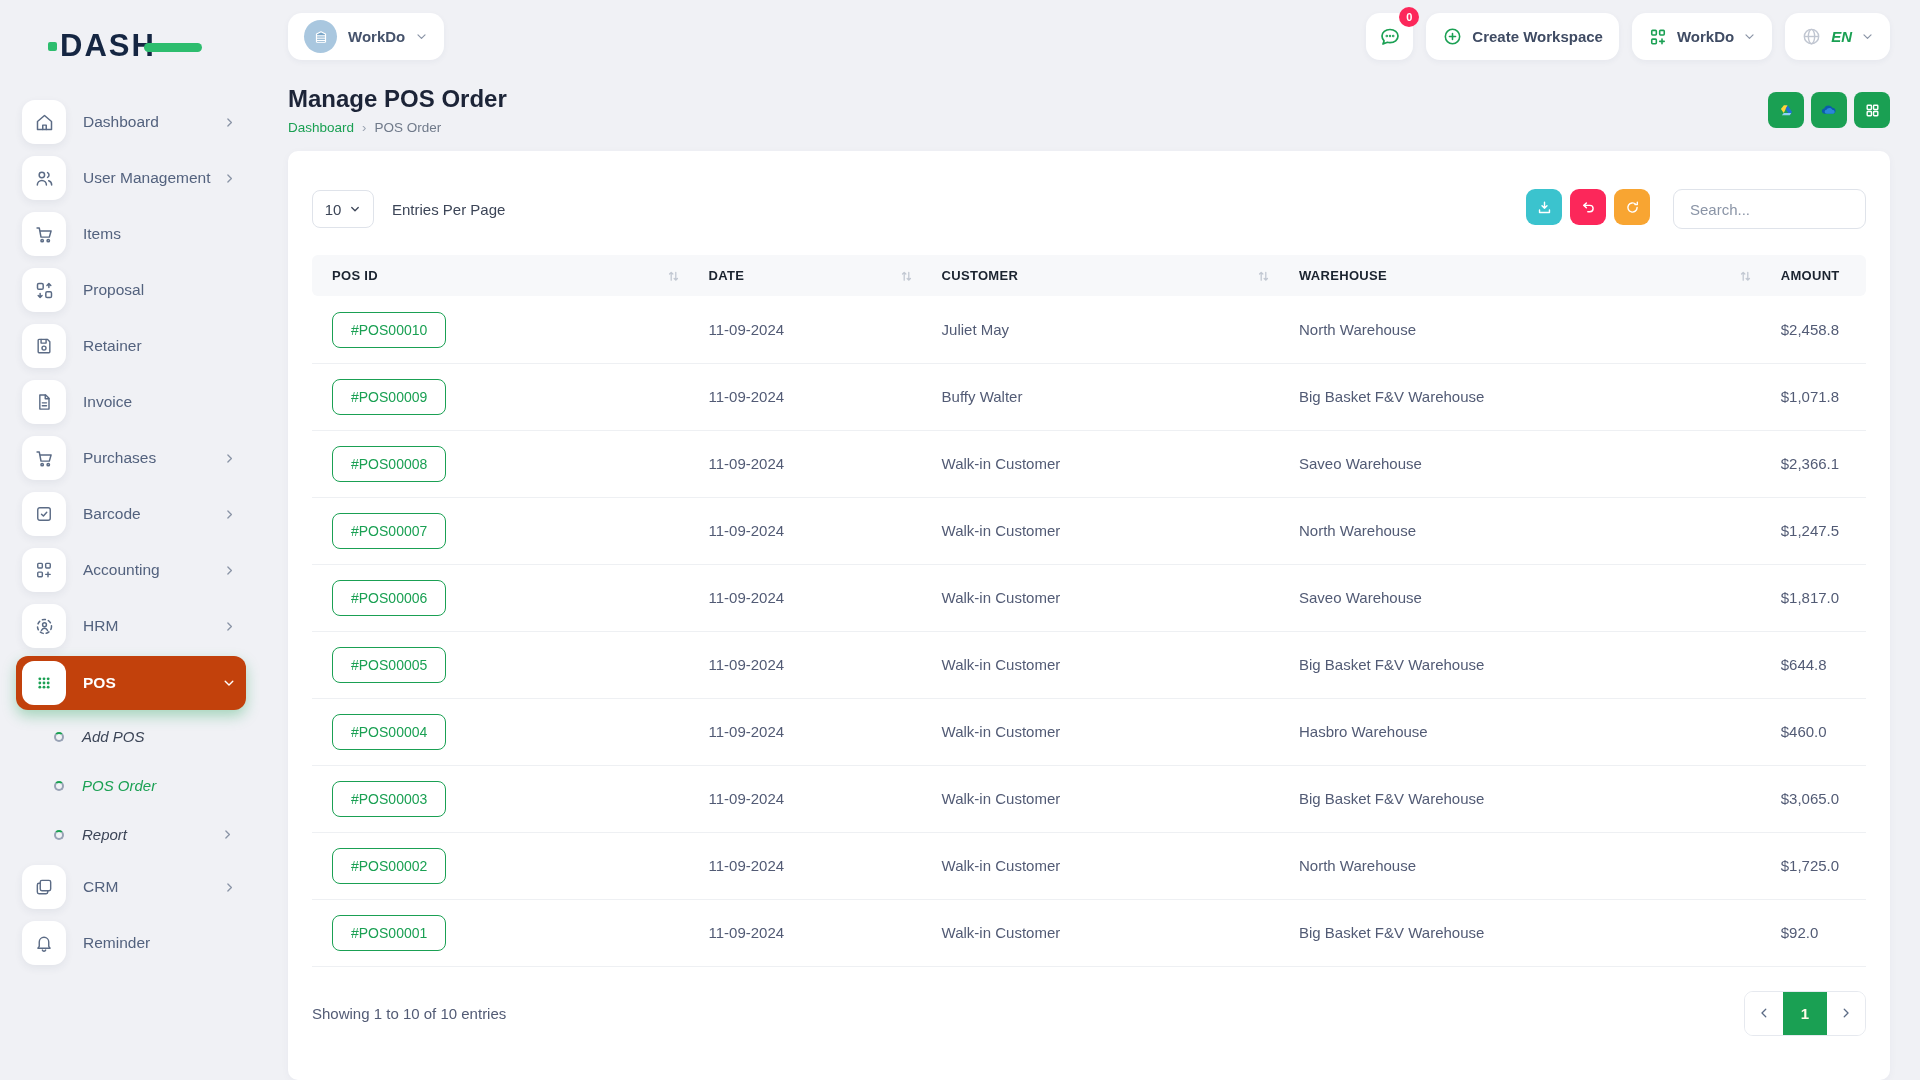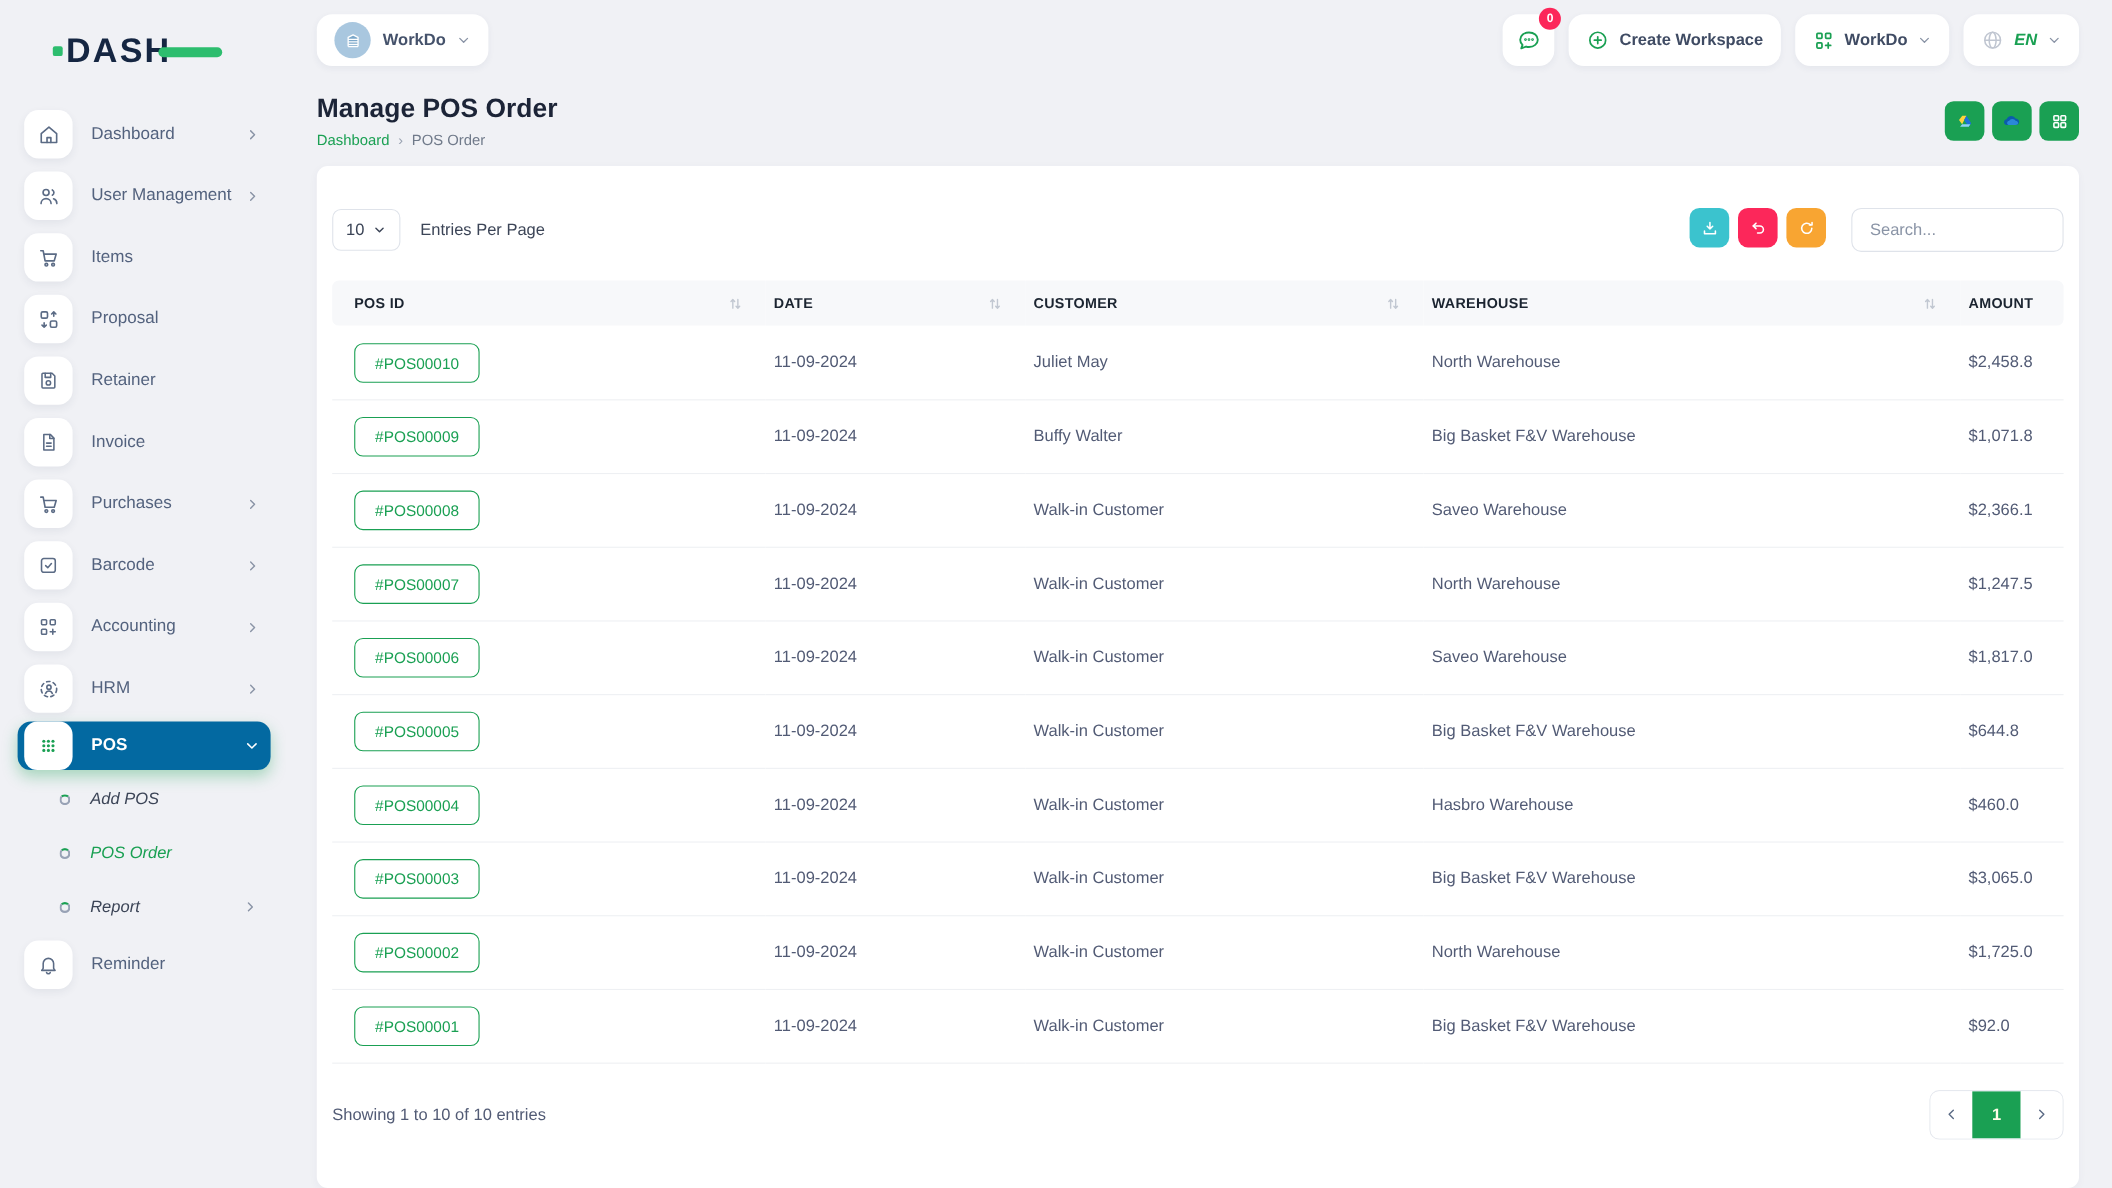--- a/index.html
+++ b/index.html
@@ -14,21 +14,21 @@
   .logo-dot { width:9px; height:9px; background:#2dbd6e; border-radius:2px; margin-right:3px; }
   .logo-text { font-size:31px; font-weight:800; color:#152642; letter-spacing:2px; }
   .logo-dash { position:absolute; left:96px; top:19px; width:58px; height:9px; background:#2dbd6e; border-radius:5px; }
 
   .nav-item { display:flex; align-items:center; height:56px; padding:0 10px 0 6px; cursor:pointer; border-radius:12px; }
   .nav-tile { width:44px; height:44px; border-radius:13px; background:#fff; box-shadow:0 3px 8px rgba(44,62,92,.07);
               display:flex; align-items:center; justify-content:center; color:#5b6b85; flex:0 0 44px; }
   .nav-label { margin-left:17px; font-size:15.5px; color:#53627e; }
   .nav-chevron { margin-left:auto; color:#8a94a6; display:flex; }
 
-  .nav-item.active { background:#0369a1; box-shadow:0 6px 14px rgba(26,160,83,.35); height:44px; margin:2px 0; }
+  .nav-item.active { background:#c2410c; box-shadow:0 6px 14px rgba(26,160,83,.35); height:54px; margin:2px 0; }
   .nav-item.active .nav-tile { border-radius:12px; color:#1aa053; box-shadow:none; }
   .nav-item.active .nav-label { color:#fff; font-weight:700; }
   .nav-item.active .nav-chevron { color:#fff; }
 
   .sub-item { display:flex; align-items:center; height:49px; padding-left:38px; cursor:pointer; }
   .sub-bullet { width:10px; height:10px; border-radius:50%; border:2.5px solid #98a2b5; border-top-color:#1aa053; flex:0 0 10px; }
   .sub-label { margin-left:18px; font-size:15px; color:#3c4557;font-style:italic; }
   .sub-item.active .sub-label { color:#1aa053; }
   .sub-chevron { margin-left:auto; margin-right:12px; color:#8a94a6; display:flex; }
 
@@ -50,21 +50,21 @@
 
   .page-head { display:flex; align-items:center; margin-top:12px; }
   .page-title { font-size:24px; font-weight:700; color:#1c2437; }
   .breadcrumb { display:flex; align-items:center; gap:8px; margin-top:7px; font-size:13.5px; }
   .bc-link { color:#1aa053; cursor:pointer; }
   .bc-sep { color:#9aa3b2; font-size:13px; }
   .bc-current { color:#707a8a; }
   .head-actions { margin-left:auto; display:flex; gap:7px; }
   .ha-btn { width:36px; height:36px; border-radius:8px; background:#1aa053; border:none; display:flex; align-items:center; justify-content:center; cursor:pointer; }
 
-  .card { background:#fff; border-radius:10px; margin-top:16px; padding:38px 14px 20px; box-shadow:0 2px 8px rgba(44,62,92,.04);
+  .card { background:#fff; border-radius:10px; margin-top:16px; padding:38px 24px 20px; box-shadow:0 2px 8px rgba(44,62,92,.04);
           height:935px; }
 
   .toolbar { display:flex; align-items:center; }
   .select-box { width:62px; height:38px; border:1px solid #dfe3ea; border-radius:8px; display:flex; align-items:center;
                 justify-content:center; gap:8px; font-size:15px; color:#3c4557; cursor:pointer; background:#fff; }
   .epp-label { margin-left:18px; font-size:15px; color:#3c4557; }
   .tool-right { margin-left:auto; display:flex; align-items:flex-start; gap:8px; }
   .tool-btn { width:36px; height:36px; border-radius:9px; border:none; display:flex; align-items:center; justify-content:center; cursor:pointer; color:#fff; }
   .tool-btn.cyan { background:#3bc3ce; }
   .tool-btn.pink { background:#fc275a; }
@@ -282,20 +282,34 @@
       <div class="sub-item">
         <span class="sub-bullet"></span>
         <span class="sub-label">Report</span>
         <span class="sub-chevron">
             <svg width="13" height="13" viewBox="0 0 24 24" fill="none" stroke="currentColor" stroke-width="2.4" stroke-linecap="round" stroke-linejoin="round">
               <path d="M9 5.5 15.5 12 9 18.5"></path>
             </svg>
           </span>
       </div>
 
+      <div class="nav-item">
+        <span class="nav-tile">
+          <svg width="20" height="20" viewBox="0 0 24 24" fill="none" stroke="currentColor" stroke-width="1.7" stroke-linecap="round" stroke-linejoin="round">
+              <rect x="7.5" y="4" width="12.5" height="12.5" rx="2"></rect>
+              <path d="M16.5 16.5V18a2 2 0 0 1-2 2H6a2 2 0 0 1-2-2V9.5a2 2 0 0 1 2-2h1.5"></path>
+            </svg>
+        </span>
+        <span class="nav-label">CRM</span>
+        <span class="nav-chevron">
+            <svg width="13" height="13" viewBox="0 0 24 24" fill="none" stroke="currentColor" stroke-width="2.4" stroke-linecap="round" stroke-linejoin="round">
+              <path d="M9 5.5 15.5 12 9 18.5"></path>
+            </svg>
+          </span>
+      </div>
 
 
       <div class="nav-item">
         <span class="nav-tile">
           <svg width="20" height="20" viewBox="0 0 24 24" fill="none" stroke="currentColor" stroke-width="1.7" stroke-linecap="round" stroke-linejoin="round">
               <path d="M6.3 16v-5.2a5.7 5.7 0 0 1 11.4 0V16l1.6 2.2H4.7z"></path>
               <path d="M10 20.5a2.1 2.1 0 0 0 4 0"></path>
             </svg>
         </span>
         <span class="nav-label">Reminder</span>

